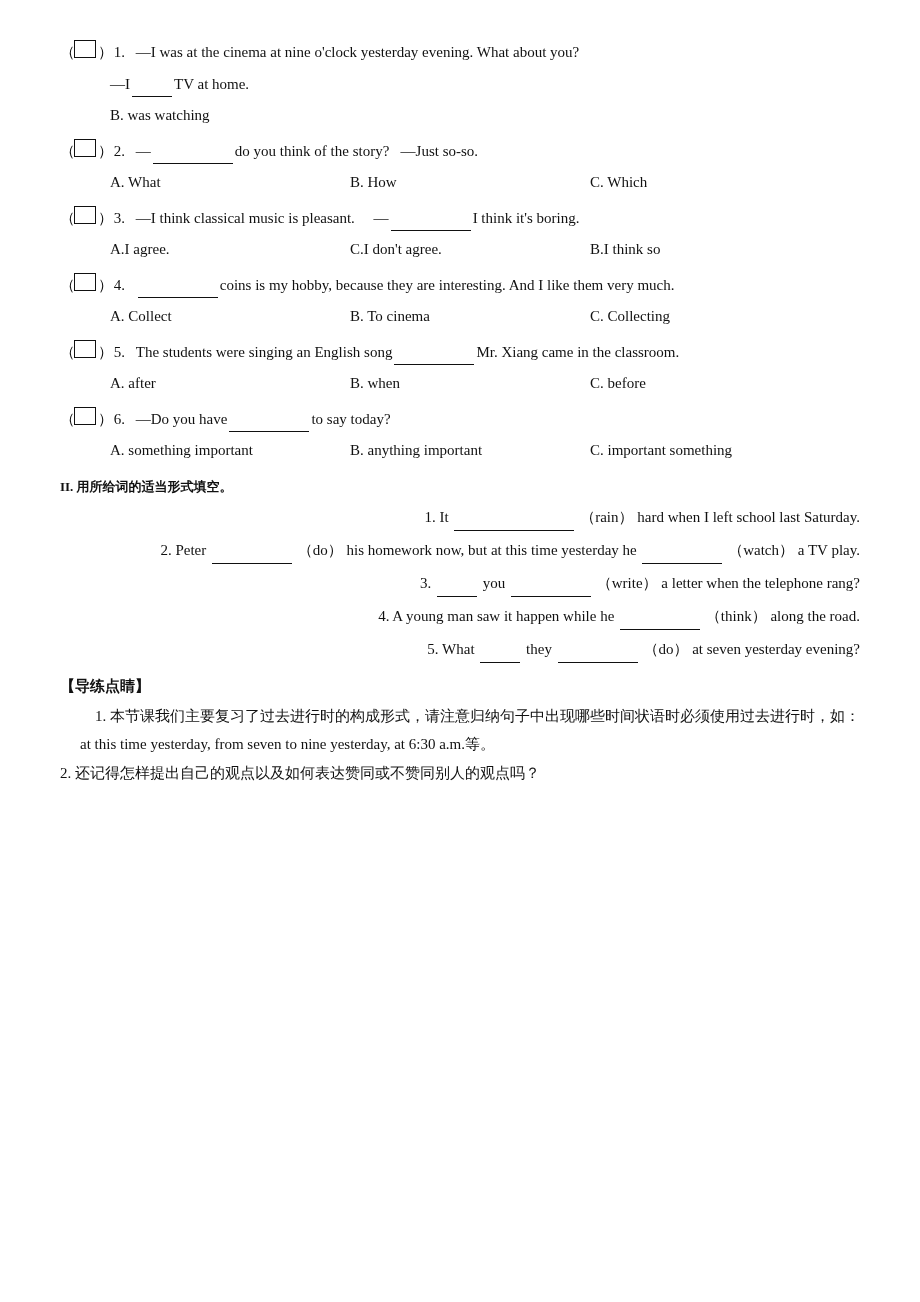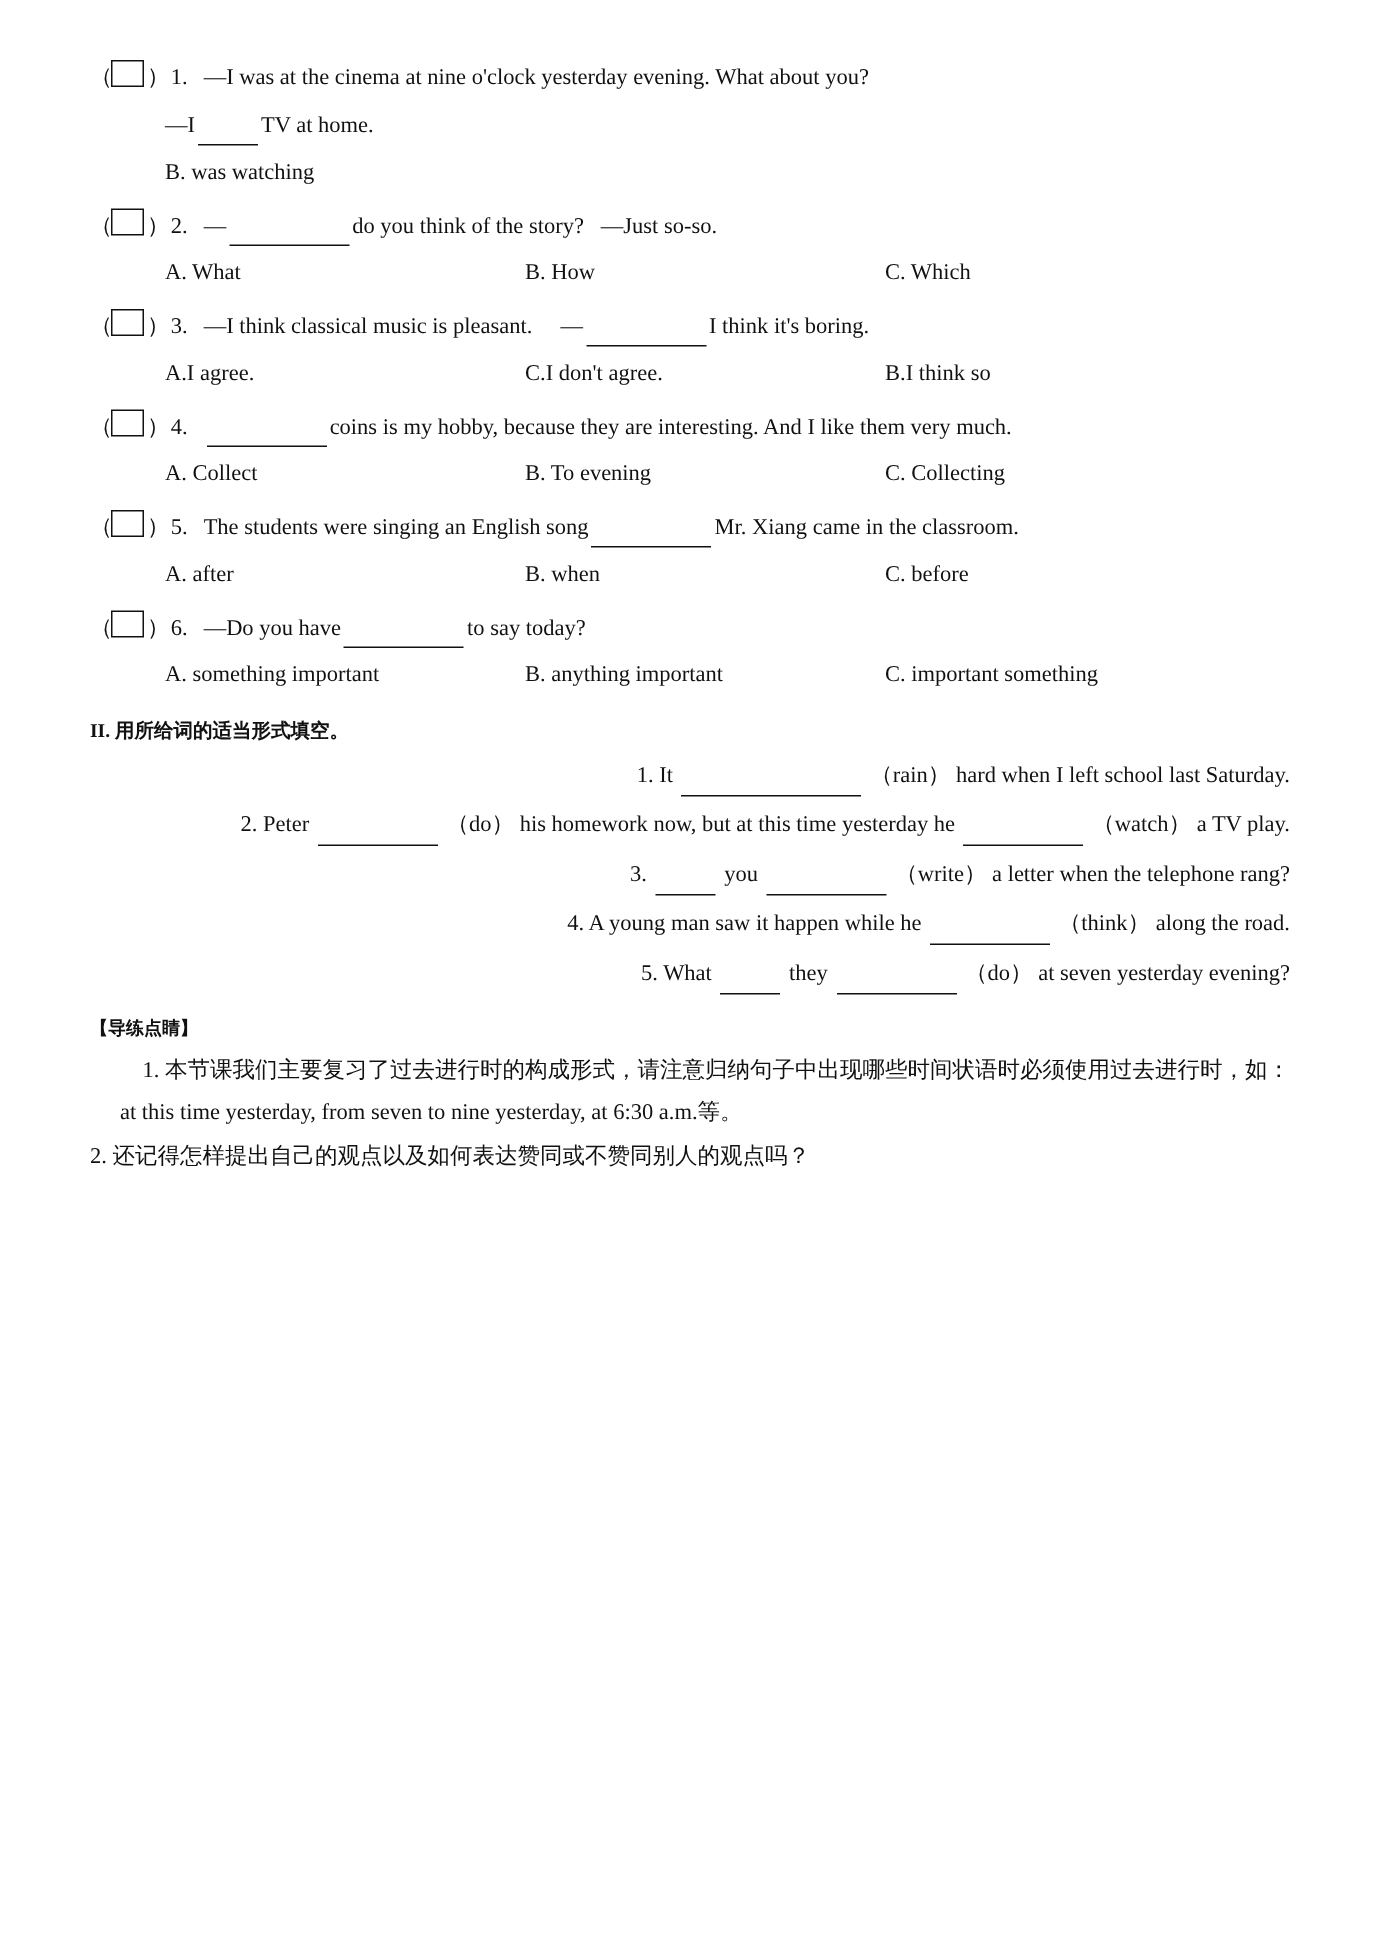--- a/index.html
+++ b/index.html
@@ -76,21 +76,21 @@
       margin-left: 32px;
       margin-bottom: 6px;
       line-height: 1.8;
       text-align: right;
     }
     .note-section {
       margin-top: 14px;
     }
     .note-title {
       font-weight: bold;
-      font-size: 12px;
+      font-size: 15px;
       margin-bottom: 6px;
     }
     .note-item {
       margin-left: 20px;
       line-height: 1.9;
       text-indent: 0;
     }
     .paren-left {
       display: inline-block;
       width: 12px;
@@ -158,21 +158,21 @@
     <div class="question-row">
       <span class="paren-left">（</span>
       <span class="bracket"></span>
       <span class="paren-right">）</span>
       &nbsp;
       <span class="q-num">4.</span>
       <span class="q-text"><span class="blank blank-medium"></span>coins is my hobby, because they are interesting. And I like them very much.</span>
     </div>
     <div class="options-row">
       <span class="option">A. Collect</span>
-      <span class="option">B. To evening</span>
+      <span class="option">B. To cinema</span>
       <span class="option">C. Collecting</span>
     </div>
   </div>
 
   <div>
     <div class="question-row">
       <span class="paren-left">（</span>
       <span class="bracket"></span>
       <span class="paren-right">）</span>
       &nbsp;

